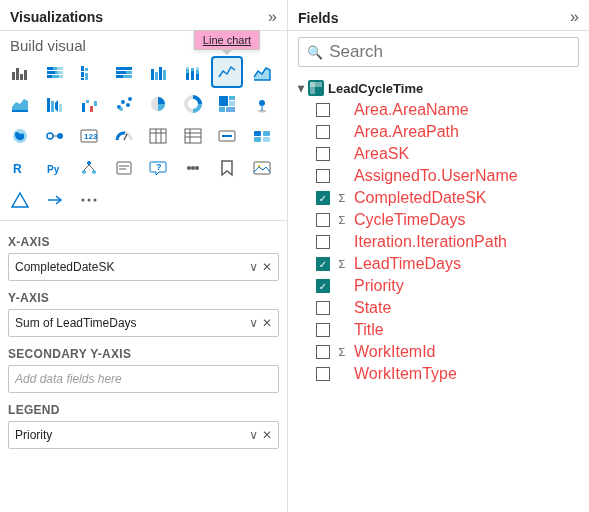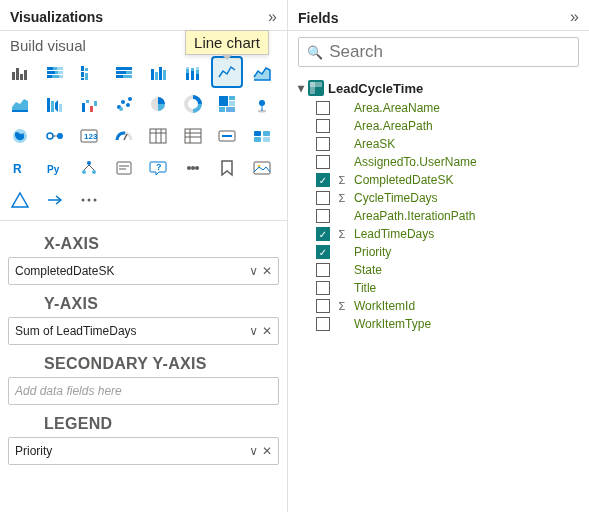--- a/index.html
+++ b/index.html
@@ -71,28 +71,29 @@
     .viz-icon.active {
       background: #e1f0f5;
       outline: 2px solid #0078d4;
     }
 
     .tooltip-box {
       position: absolute;
       top: -28px;
       left: 50%;
       transform: translateX(-50%);
-      background: #fef9c3;
+      background: #f9a8d4;
       border: 1px solid #c8c6c4;
       padding: 3px 8px;
-      font-size: 15px;
+      font-size: 11px;
       white-space: nowrap;
       z-index: 10;
       color: #252423;
       box-shadow: 0 2px 4px rgba(0,0,0,0.1);
+      text-decoration: underline;
     }
 
     .tooltip-box::after {
       content: '';
       position: absolute;
       bottom: -6px;
       left: 50%;
       transform: translateX(-50%);
       border: 5px solid transparent;
       border-top-color: #c8c6c4;
@@ -110,27 +111,26 @@
       flex: 1;
       overflow-y: auto;
       padding: 0 8px;
     }
 
     .field-section {
       margin-top: 10px;
     }
 
     .field-section-label {
-      font-size: 16px;
+      font-size: 12px;
       color: #605e5c;
       font-weight: 600;
       margin-bottom: 4px;
       text-transform: uppercase;
       letter-spacing: 0.3px;
-      margin-left: 36px;
     }
 
     .field-pill {
       display: flex;
       align-items: center;
       justify-content: space-between;
       border: 1px solid #c8c6c4;
       border-radius: 2px;
       padding: 4px 6px;
       min-height: 28px;
@@ -264,22 +264,22 @@
     }
 
     .sigma-icon {
       color: #605e5c;
       font-size: 11px;
       width: 12px;
       text-align: center;
     }
 
     .field-name {
-      font-size: 12px;
-      color: #4d7c0f;
+      font-size: 16px;
+      color: #ef4444;
     }
 
     
     .icon-svg {
       width: 18px;
       height: 18px;
     }
   </style>
 </head>
 <body>
@@ -661,21 +661,21 @@
             <span class="field-name">CompletedDateSK</span>
           </div>
           <div class="field-item">
             <div class="field-checkbox"></div>
             <span class="sigma-icon">Σ</span>
             <span class="field-name">CycleTimeDays</span>
           </div>
           <div class="field-item">
             <div class="field-checkbox"></div>
             <span class="sigma-icon"></span>
-            <span class="field-name">AreaPath.IterationPath</span>
+            <span class="field-name">Iteration.IterationPath</span>
           </div>
           <div class="field-item">
             <div class="field-checkbox checked"></div>
             <span class="sigma-icon">Σ</span>
             <span class="field-name">LeadTimeDays</span>
           </div>
           <div class="field-item">
             <div class="field-checkbox checked"></div>
             <span class="sigma-icon"></span>
             <span class="field-name">Priority</span>

